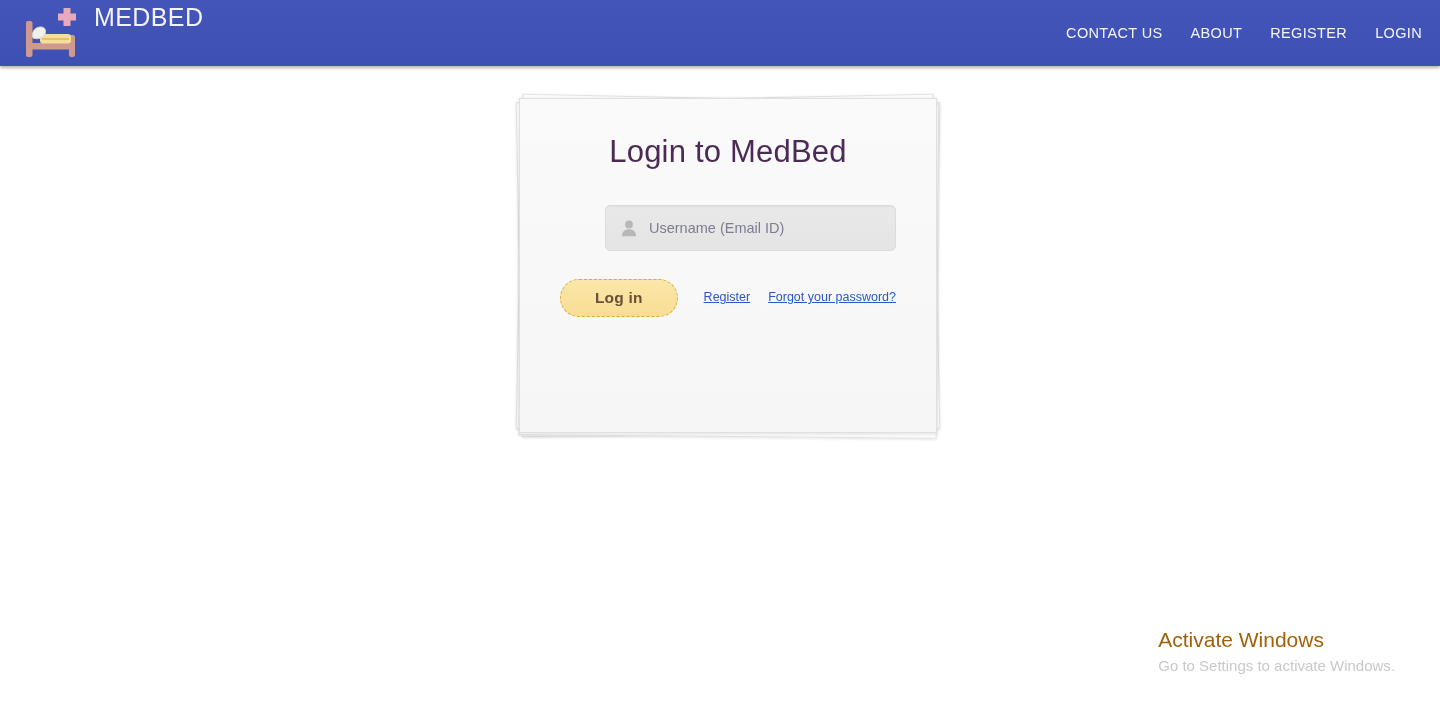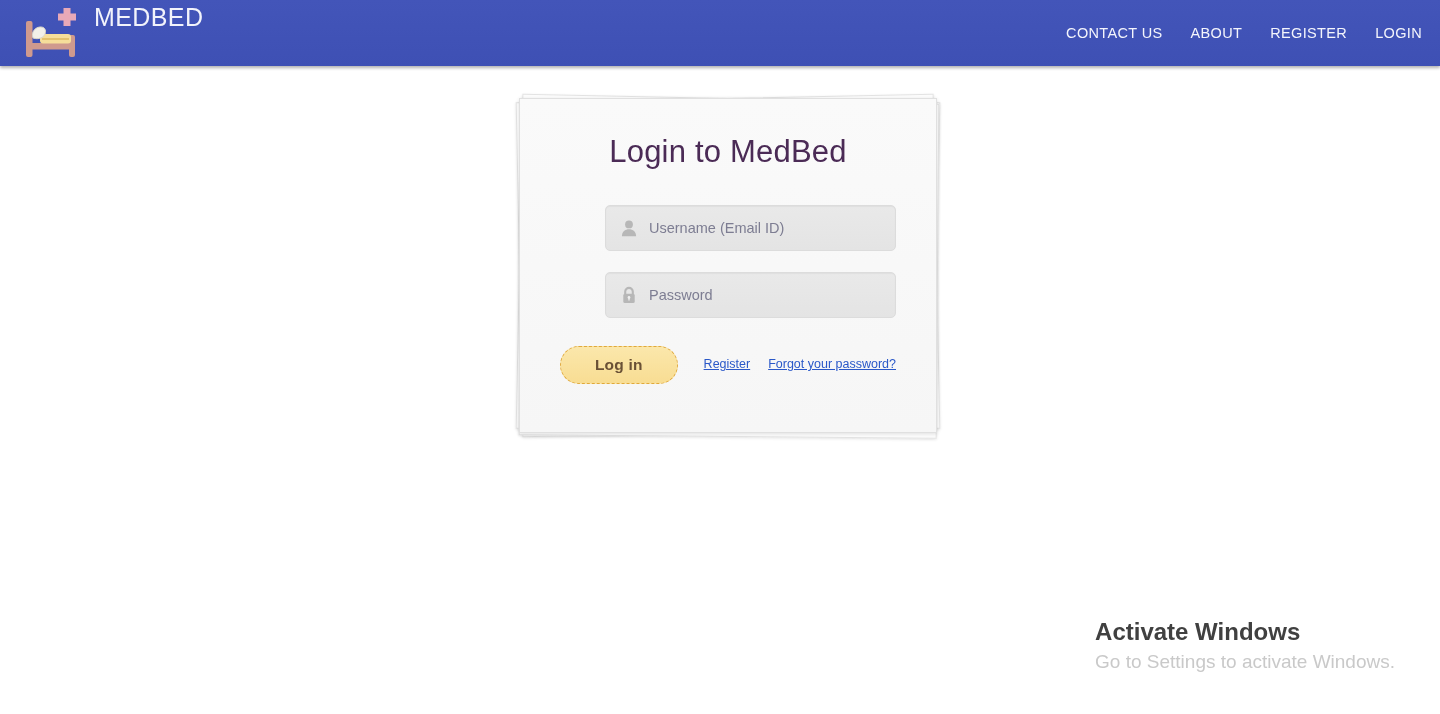--- a/index.html
+++ b/index.html
@@ -193,27 +193,27 @@
 
   
   .watermark {
     position: absolute;
     right: 45px;
     bottom: 38px;
     text-align: left;
     user-select: none;
   }
   .wm-title {
-    font-size: 24px;
-    color: #404040;
+    font-size: 21px;
+    color: #a16207;
     line-height: 1.3;
-    font-weight: 700;
+    font-weight: 400;
   }
   .wm-sub {
-    font-size: 19px;
+    font-size: 15px;
     color: #c9c9c9;
     line-height: 1.4;
     margin-top: 2px;
   }
 </style>
 </head>
 <body>
 
 <div class="navbar">
 
@@ -261,31 +261,20 @@
       <div class="field">
         <span class="field-icon">
           <svg viewBox="0 0 18 18" width="18" height="18" aria-hidden="true">
             <circle cx="9" cy="5.4" r="3.9" fill="#b7b7b7"></circle>
             <path d="M1.9 17.2 C1.9 12.6 5.1 10.2 9 10.2 C12.9 10.2 16.1 12.6 16.1 17.2 z" fill="#b7b7b7"></path>
           </svg>
         </span>
         <input class="field-input" type="text" placeholder="Username (Email ID)" style="">
       </div>
 
-      <div class="field">
-        <span class="field-icon">
-          <svg viewBox="0 0 18 18" width="18" height="18" aria-hidden="true">
-            <path d="M5.2 8.2 V5.7 a3.8 3.8 0 0 1 7.6 0 V8.2" fill="none" stroke="#b7b7b7" stroke-width="2.1"></path>
-            <rect x="3.3" y="7.8" width="11.4" height="9.2" rx="1.6" fill="#b7b7b7"></rect>
-            <circle cx="9" cy="11.4" r="1.35" fill="#efefef"></circle>
-            <rect x="8.35" y="11.6" width="1.3" height="3.1" rx="0.6" fill="#efefef"></rect>
-          </svg>
-        </span>
-        <input class="field-input" type="password" placeholder="Password" style="">
-      </div>
 
       <div class="actions">
         <button class="login-btn" type="button">Log in</button>
 
         <div class="action-links">
           <a class="action-link" href="#">Register</a>
           <a class="action-link" href="#">Forgot your password?</a>
         </div>
       </div>
 

